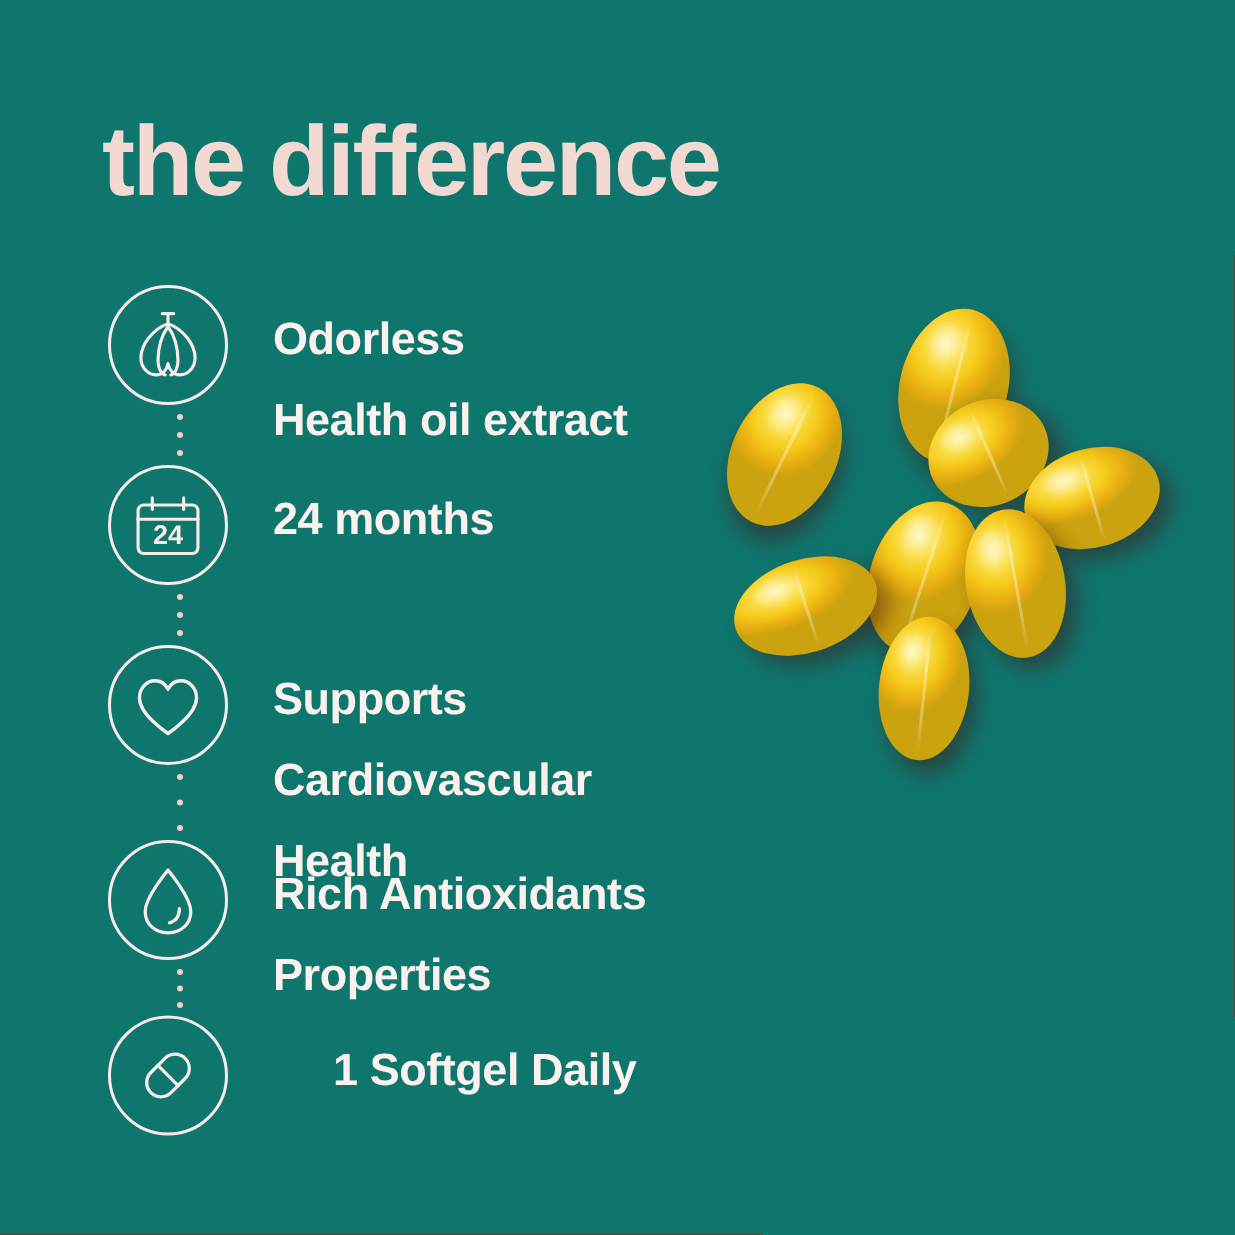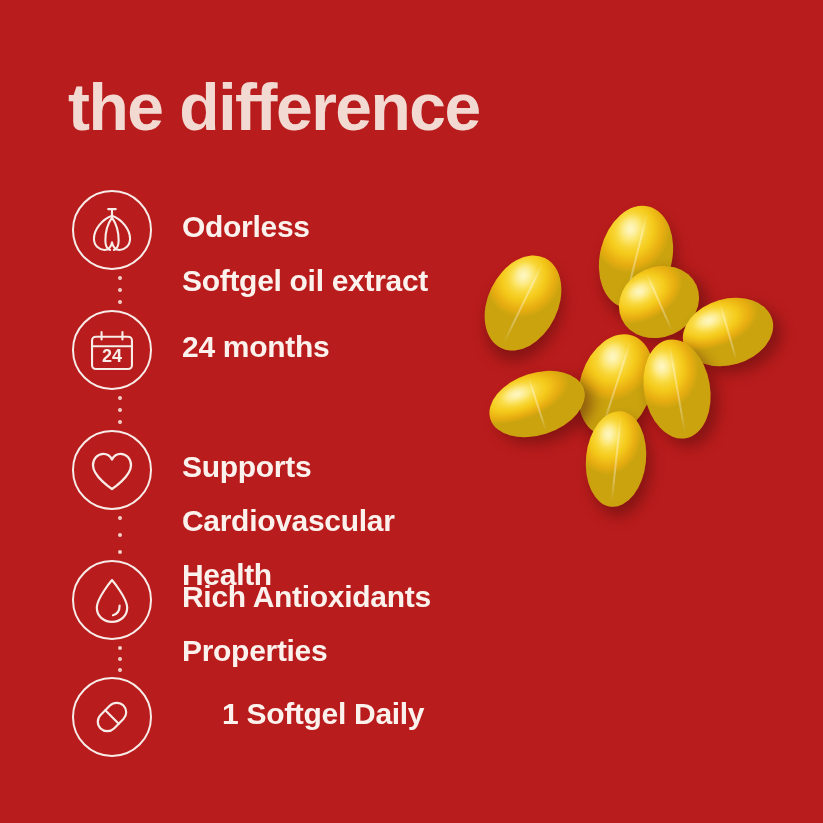--- a/index.html
+++ b/index.html
@@ -5,21 +5,21 @@
   html, body {
     margin: 0;
     padding: 0;
     background: #8e2020;
   }
   #stage {
     position: relative;
     width: 823px;
     height: 823px;
     overflow: hidden;
-    background: #b91c1c;
+    background: #0f766e;
     font-family: "Liberation Sans", sans-serif;
     -webkit-font-smoothing: antialiased;
   }
 
   
   #title {
     position: absolute;
     left: 68px;
     top: 70px;
     font-size: 66px;
@@ -154,21 +154,21 @@
           </svg>
         </div>
         <div class="connector" style="top:86px;height:28px;">
           <i></i>
             <i></i>
             <i></i>
         </div>
       </div>
       <div class="feature-text">
         <span class="line">Odorless</span>
-        <span class="line">Softgel oil extract</span>
+        <span class="line">Health oil extract</span>
       </div>
     </div>
 
     <div class="feature" style="height:120px;">
       <div class="icon-col">
         <div class="icon-circle">
           <svg viewBox="0 0 80 80" fill="none" stroke="#f7ece8" stroke-width="2.2" stroke-linecap="round" stroke-linejoin="round">
             <rect x="19" y="26" width="42" height="34" rx="4"></rect>
             <path d="M19 36 L61 36"></path>
             <path d="M29 21 L29 29"></path>

